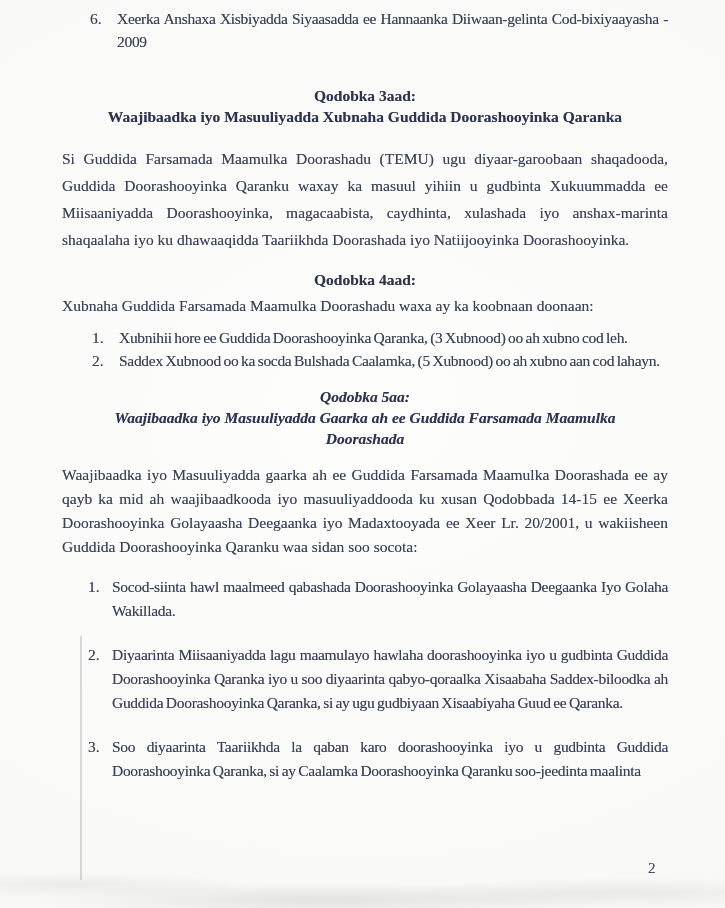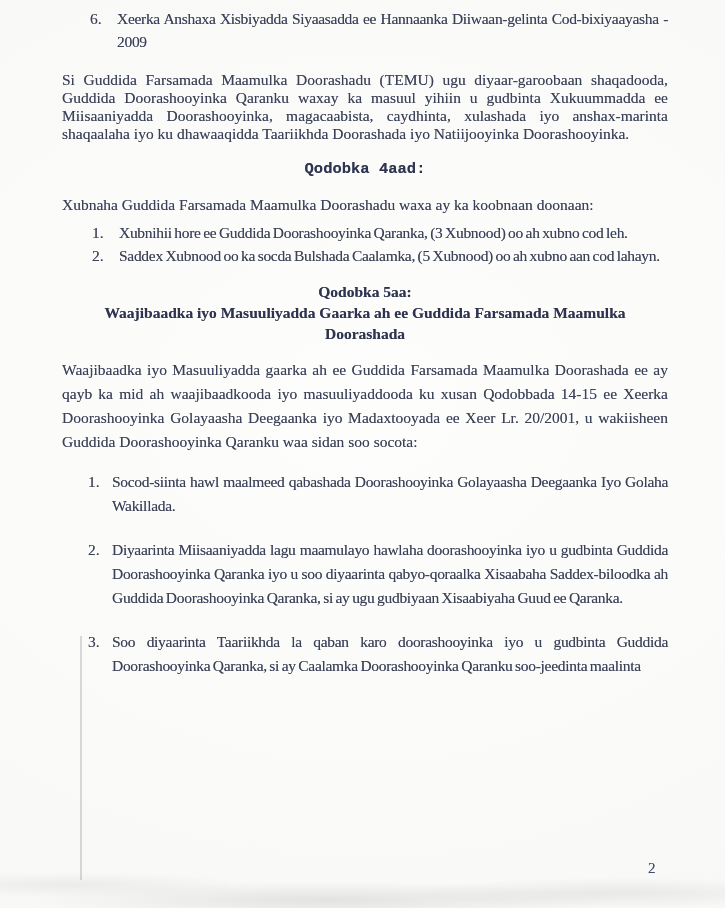--- a/index.html
+++ b/index.html
@@ -23,21 +23,21 @@
     background-image:
       radial-gradient(ellipse 420px 26px at 45% 900px, rgba(175,175,172,0.30), transparent 70%),
       radial-gradient(ellipse 300px 22px at 85% 893px, rgba(175,175,172,0.22), transparent 70%),
       radial-gradient(ellipse 260px 18px at 10% 885px, rgba(175,175,172,0.18), transparent 70%),
       radial-gradient(ellipse 900px 700px at 50% 45%, rgba(255,255,255,0.6), rgba(210,210,206,0.10) 100%);
     text-shadow: 0 0 0.5px rgba(58,64,88,0.55);
   }
   .just { text-align: justify; }
   .body {
     margin: 0;
-    line-height: 18px;
+    line-height: 27px;
   }
   .lh25 { line-height: 24px; }
   .sec-title {
     text-align: center;
     font-weight: bold;
     line-height: 21px;
     color: #2e3450;
   }
   .sec-title .narrow {
     max-width: 560px;
@@ -60,25 +60,25 @@
   }
   .intro-item { margin-left: 28px; line-height: 22.5px; }
   .list4 { margin-left: 30px; line-height: 22.5px; }
   .list5 { margin-left: 26px; line-height: 24px; }
   .list5 .marker { width: 24px; }
   .list5 .li { margin-bottom: 20px; }
   .list5 .li:last-child { margin-bottom: 0; }
 
   .mt-h3 { margin-top: 32px; }
   .mt-p3 { margin-top: 18px; }
-  .mt-h4 { margin-top: 16px; font-family: Liberation Mono, monospace; }
-  .mt-lead { margin-top: 16px; }
+  .mt-h4 { margin-top: 16px; }
+  .mt-lead { margin-top: 2px; }
   .mt-l4 { margin-top: 8px; }
   .mt-p4 { margin-top: 8px; }
-  .mt-h5 { margin-top: 14px; }
+  .mt-h5 { margin-top: 14px; font-style: italic; }
   .mt-p5 { margin-top: 14px; }
   .mt-l5 { margin-top: 16px; }
 
   .scan-vline {
     position: absolute;
     left: 80px;
     top: 636px;
     width: 2px;
     height: 244px;
     background: rgba(150,150,155,0.35);
@@ -96,20 +96,24 @@
 
 <div class="page">
 
   <div class="scan-vline"></div>
 
   <div class="li intro-item">
     <span class="marker">6.</span>
     <span class="txt just">Xeerka Anshaxa Xisbiyadda Siyaasadda ee Hannaanka Diiwaan-gelinta Cod-bixiyaayasha - 2009</span>
   </div>
 
+  <div class="sec-title mt-h3">
+    <div>Qodobka 3aad:</div>
+    <div class="narrow">Waajibaadka iyo Masuuliyadda Xubnaha Guddida Doorashooyinka Qaranka</div>
+  </div>
   <p class="body just mt-p3">Si Guddida Farsamada Maamulka Doorashadu (TEMU) ugu diyaar-garoobaan shaqadooda, Guddida Doorashooyinka Qaranku waxay ka masuul yihiin u gudbinta Xukuummadda ee Miisaaniyadda Doorashooyinka, magacaabista, caydhinta, xulashada iyo anshax-marinta shaqaalaha iyo ku dhawaaqidda Taariikhda Doorashada iyo Natiijooyinka Doorashooyinka.</p>
 
   <div class="sec-title mt-h4">
     <div>Qodobka 4aad:</div>
   </div>
   <p class="body mt-lead">Xubnaha Guddida Farsamada Maamulka Doorashadu waxa ay ka koobnaan doonaan:</p>
 
   <div class="list4 mt-l4">
     <div class="li">
       <span class="marker">1.</span>

